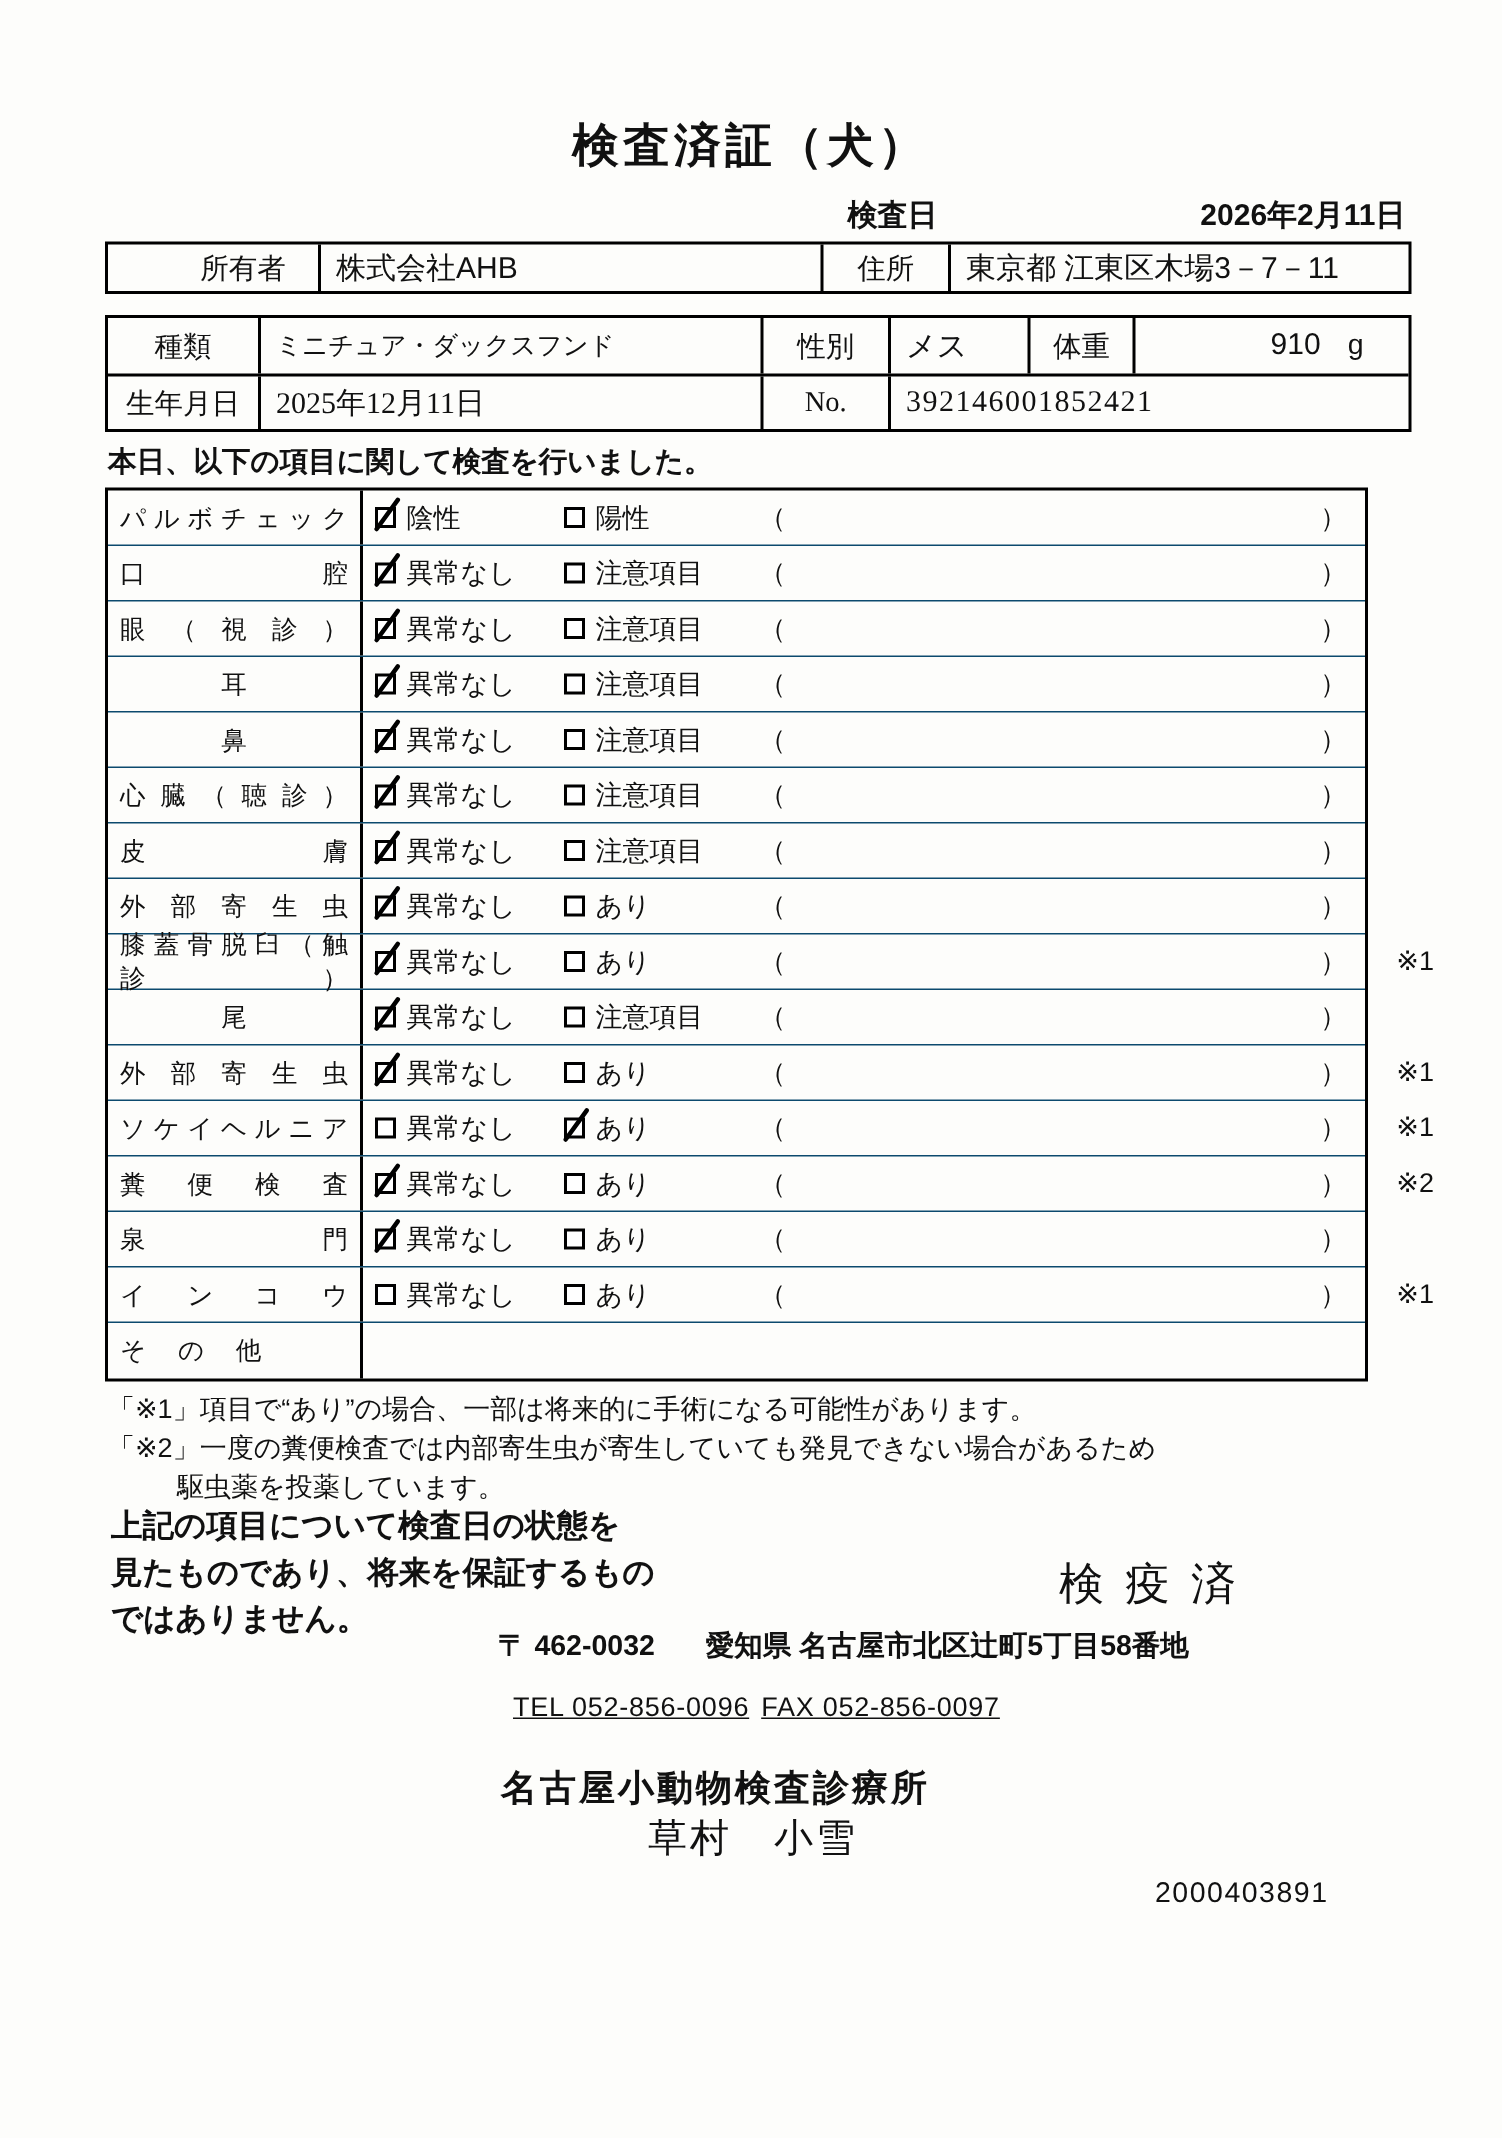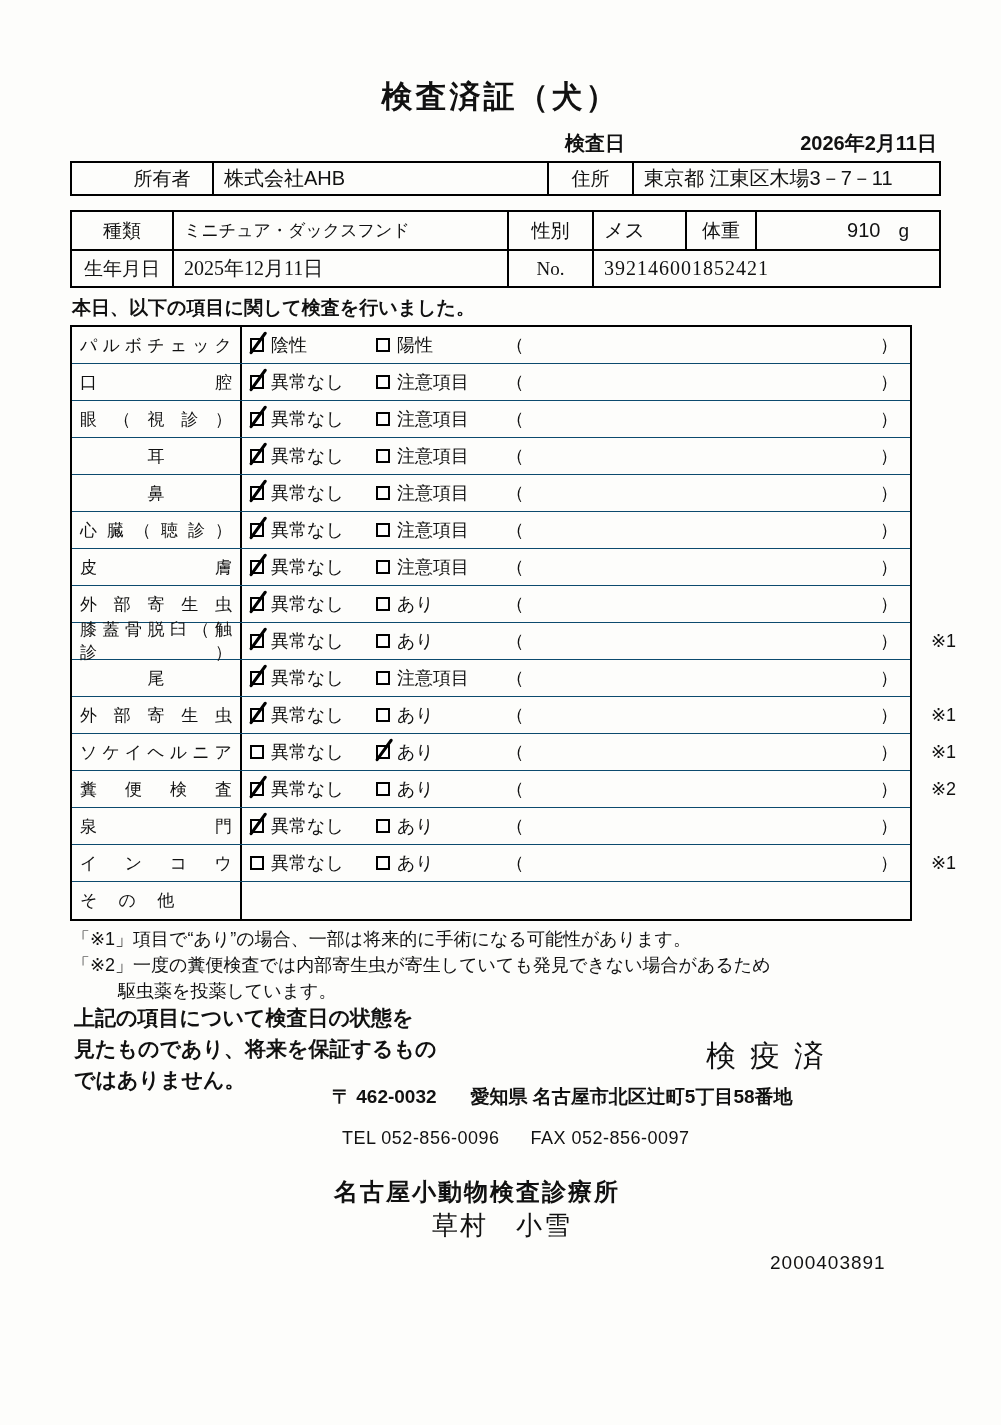--- a/index.html
+++ b/index.html
@@ -63,21 +63,21 @@
   .opt-label { font-size:18px; white-space:nowrap; }
   .parens { flex:1; display:flex; justify-content:space-between; padding:0 12px 0 4px; font-size:18px; }
   .row-note { position:absolute; right:-46px; top:50%; transform:translateY(-50%); font-size:18px; white-space:nowrap; }
 
   
   #notes { top:926px; left:72px; font-size:18px; line-height:26px; }
   .note-indent { padding-left:46px; }
   #disclaimer { top:1002px; left:74px; font-size:21px; font-weight:700; line-height:31px; }
   #stamp { top:1036px; left:678px; font-size:30px; font-weight:400; letter-spacing:14px; white-space:nowrap;margin-left:28px; }
   #postal { top:1084px; left:332px; font-size:19px; font-weight:600; display:flex; gap:34px; white-space:nowrap; }
-  #telfax { top:1128px; left:342px; font-size:18px; display:flex; gap:31px; letter-spacing:0.5px; white-space:nowrap; }
+  #telfax { top:1128px; left:342px; font-size:18px; display:flex; gap:8px; letter-spacing:0.5px; white-space:nowrap;text-decoration:underline; }
   #clinic-name { top:1176px; left:334px; font-size:24px; font-weight:600; letter-spacing:2px; white-space:nowrap; }
   #vet-name { top:1208px; left:432px; font-size:26px; letter-spacing:2px; white-space:nowrap; }
   #serial { top:1252px; left:770px; font-size:19px; letter-spacing:1px; }
 </style>
 </head>
 <body>
 
 <div class="abs" id="title">検査済証（犬）</div>
 
 <div class="abs" id="date-row">

